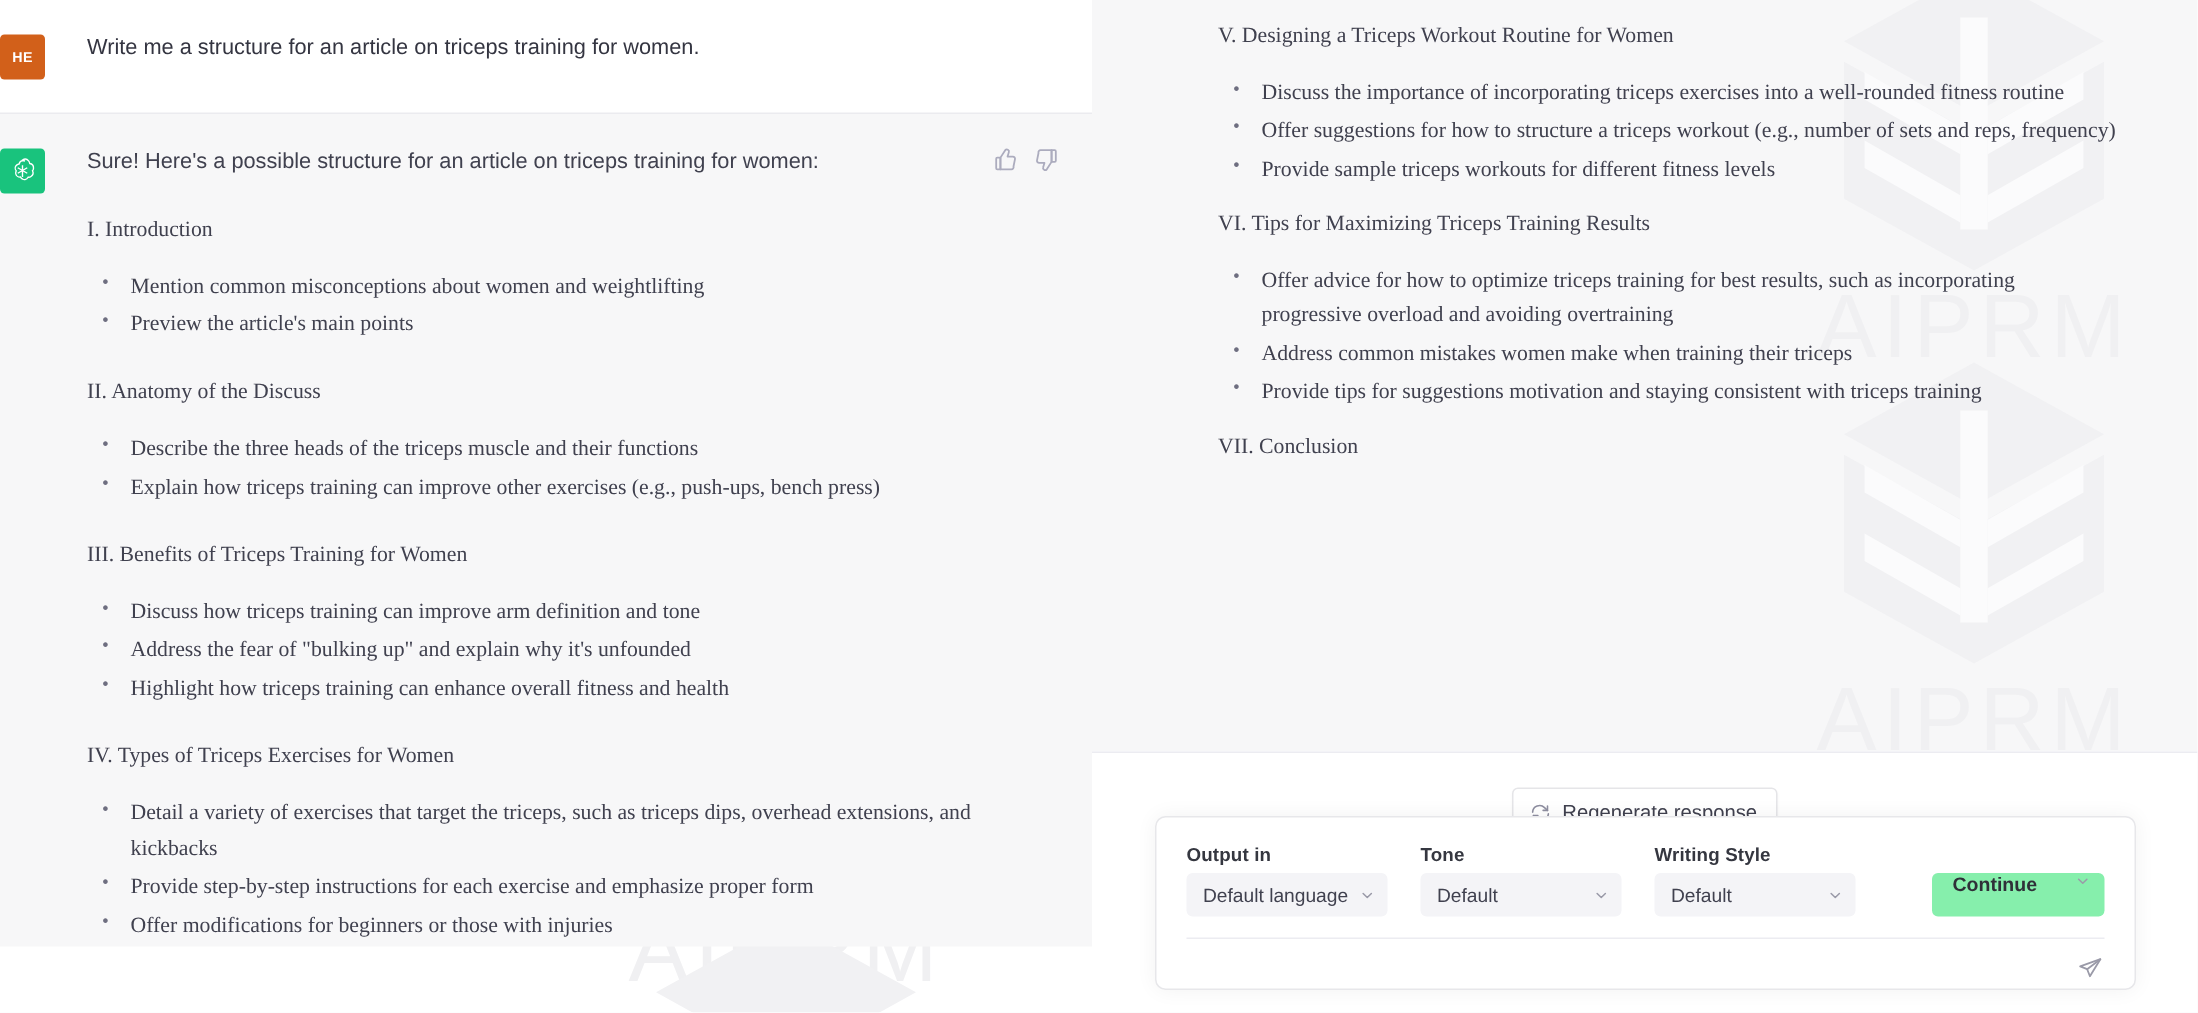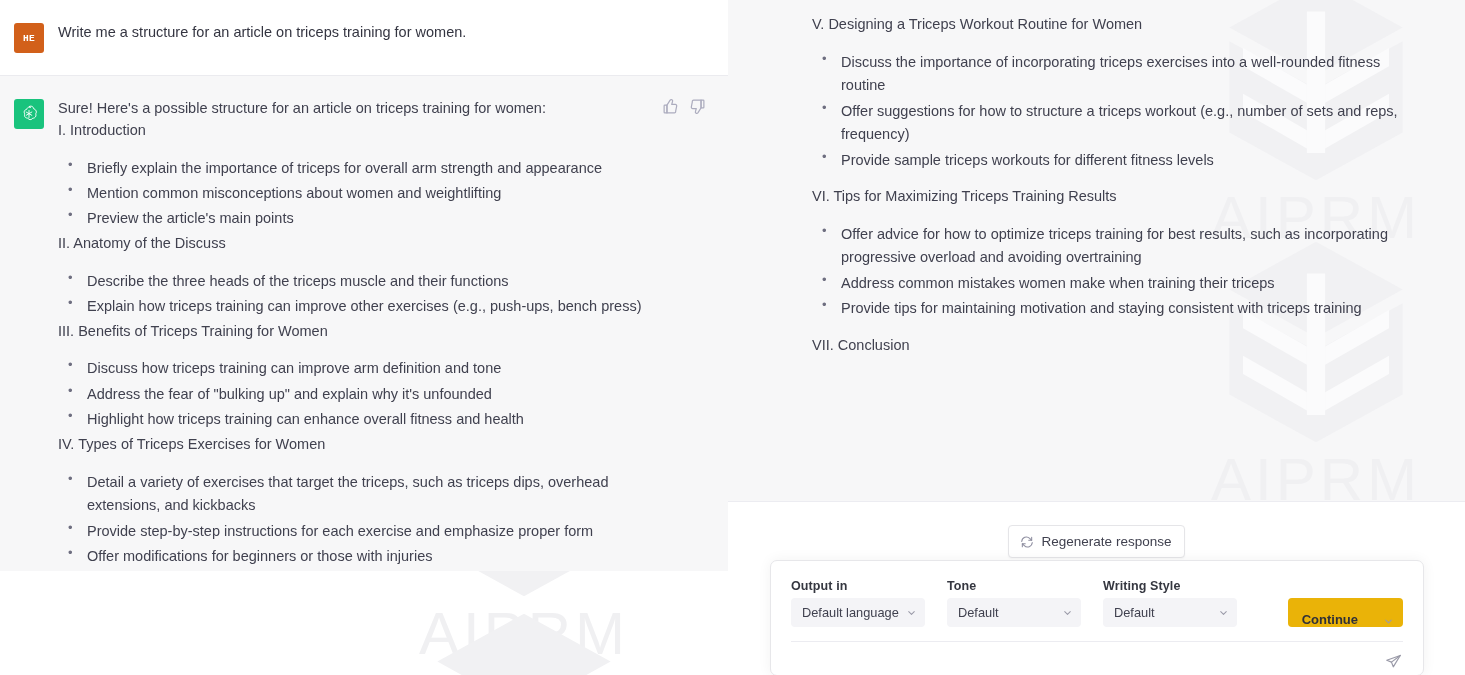--- a/index.html
+++ b/index.html
@@ -55,23 +55,21 @@
     display: flex;
     padding: 22px 0 22px 0;
   }
   .msg-user { background: #ffffff; border-bottom: 1px solid #ebebef; min-height: 75px; }
   .msg-assistant { background: #f7f7f8; }
 
   .avatar-cell {
     flex: 0 0 auto;
     width: 58px;
     display: flex;
-    justify-content: center;
     padding-top: 1px;
-    font-family: Liberation Mono, monospace;
   }
   .avatar {
     width: 30px; height: 30px;
     border-radius: 3px;
     display: flex;
     align-items: center;
     justify-content: center;
     font-size: 9.5px;
     font-weight: 700;
     color: #ffffff;
@@ -105,25 +103,26 @@
   }
   .act-btn {
     width: 17px; height: 17px;
     color: #acacbe;
     cursor: pointer;
     display: block;
   }
   .act-btn svg { width: 17px; height: 17px; display: block; }
 
   
-  .outline { margin: 0; }
+  .outline { margin: 0; font-family: Liberation Serif, serif; }
   .outline-head {
     font-size: 14.5px;
     color: #40414f;
     line-height: 1.5;
+    margin-top: 23px;
   }
   .outline-list {
     list-style: none;
     margin: 15px 0 0 0;
     padding: 0;
   }
   .outline-list li {
     position: relative;
     font-size: 14.5px;
     line-height: 1.62;
@@ -189,21 +188,21 @@
     color: #40414f;
     cursor: pointer;
     box-shadow: 0 1px 2px rgba(0,0,0,0.035);
     font-family: "Liberation Sans", sans-serif;
   }
   .regen-btn svg { width: 14px; height: 14px; color: #8e8ea0; flex: 0 0 auto; }
 
   .composer {
     position: absolute;
     left: 42px;
-    top: 58px;
+    top: 42px;
     width: 654px;
     height: 116px;
     background: #ffffff;
     border: 1px solid #e7e7ea;
     border-radius: 7px;
     box-shadow: 0 0 14px rgba(0,0,0,0.055);
   }
 
   .ctrl-row {
     display: flex;
@@ -244,22 +243,22 @@
   }
   .select .chev svg { width: 11px; height: 11px; display: block; }
   .w-lang { width: 134px; }
   .w-tone { width: 134px; }
   .w-style { width: 134px; }
 
   .ctrl-spacer { flex: 1 1 auto; }
 
   .split-btn {
     display: flex;
-    align-items: flex-end;
-    background: #eab308;
+    align-items: flex-start;
+    background: #86efac;
     border-radius: 4px;
     overflow: hidden;
     height: 29px;
     flex: 0 0 auto;
   }
   .split-main {
     padding: 0 14px;
     display: flex;
     align-items: center;
     font-size: 13px;
@@ -378,21 +377,20 @@
             <path d="M12 7.3v9.4M8.2 9.4l7.6 4.4M15.8 9.4l-7.6 4.4"></path>
           </svg>
         </div>
       </div>
       <div class="msg-body">
         <div class="msg-text">Sure! Here's a possible structure for an article on triceps training for women:</div>
 
         <div class="outline">
           <div class="outline-head">I. Introduction</div>
           <ul class="outline-list">
-            <li>Briefly explain the importance of triceps for overall arm strength and appearance</li>
             <li>Mention common misconceptions about women and weightlifting</li>
             <li>Preview the article's main points</li>
           </ul>
         </div>
 
         <div class="outline">
           <div class="outline-head">II. Anatomy of the Discuss</div>
           <ul class="outline-list">
             <li>Describe the three heads of the triceps muscle and their functions</li>
             <li>Explain how triceps training can improve other exercises (e.g., push-ups, bench press)</li>
@@ -482,21 +480,21 @@
           <li>Offer suggestions for how to structure a triceps workout (e.g., number of sets and reps, frequency)</li>
           <li>Provide sample triceps workouts for different fitness levels</li>
         </ul>
       </div>
 
       <div class="outline">
         <div class="outline-head">VI. Tips for Maximizing Triceps Training Results</div>
         <ul class="outline-list">
           <li>Offer advice for how to optimize triceps training for best results, such as incorporating progressive overload and avoiding overtraining</li>
           <li>Address common mistakes women make when training their triceps</li>
-          <li>Provide tips for maintaining motivation and staying consistent with triceps training</li>
+          <li>Provide tips for suggestions motivation and staying consistent with triceps training</li>
         </ul>
       </div>
 
       <div class="outline">
         <div class="outline-head">VII. Conclusion</div>
       </div>
     </div>
   </div>
 
   <div class="bottom-bar">

